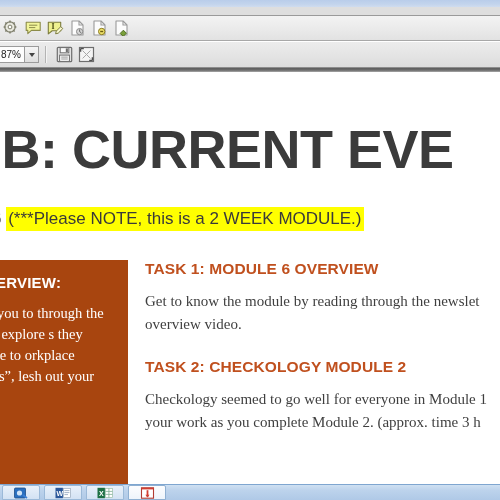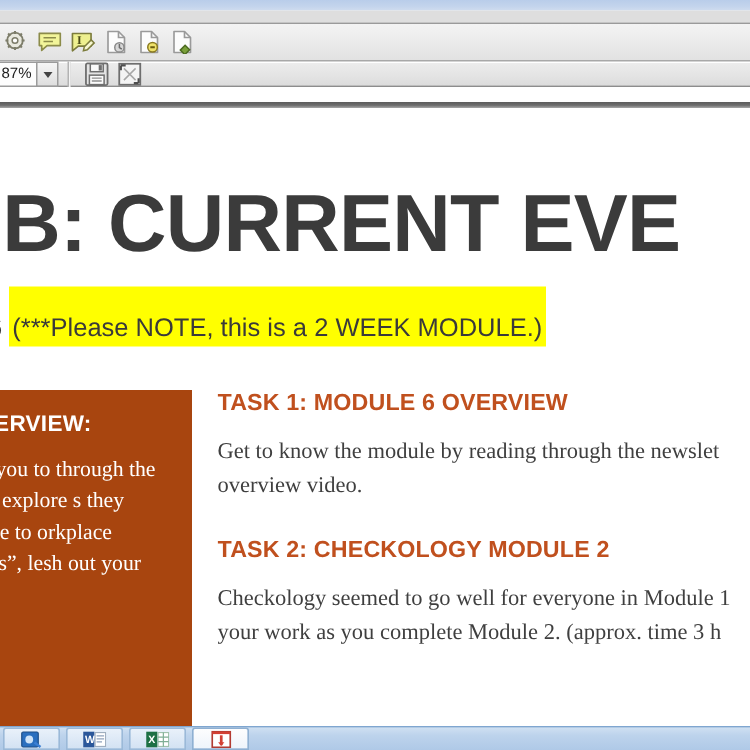--- a/index.html
+++ b/index.html
@@ -40,21 +40,21 @@
     background: linear-gradient(to bottom, #f3f3f3 0%, #ebebeb 50%, #e2e2e2 100%);
     border-top: 1px solid #9a9a9a;
     border-bottom: 1px solid #a8a8a8;
     box-sizing: border-box;
     display: flex;
     align-items: center;
   }
   .toolbar-row-2 {
     position: absolute;
     left: 0; top: 42px;
-    width: 500px; height: 16px;
+    width: 500px; height: 26px;
     background: linear-gradient(to bottom, #ececec 0%, #e4e4e4 55%, #dcdcdc 100%);
     border-bottom: 1px solid #8d8d8d;
     box-sizing: border-box;
     display: flex;
     align-items: center;
   }
   .doc-top-shadow {
     position: absolute;
     left: 0; top: 68px;
     width: 500px; height: 4px;
@@ -136,21 +136,21 @@
     left: -8px;
     top: 138px;
     white-space: nowrap;
     font-family: "Liberation Sans", sans-serif;
     font-size: 17px;
     color: #3a3a3a;
     line-height: 1;
   }
   .doc-subline .hl {
     background: #ffff00;
-    padding: 18px 2px 3px 2px;
+    padding: 2px 2px 3px 2px;
   }
 
   
   .body-cols {
     position: absolute;
     left: 0;
     top: 188px;
     width: 500px;
     height: 224px;
   }

